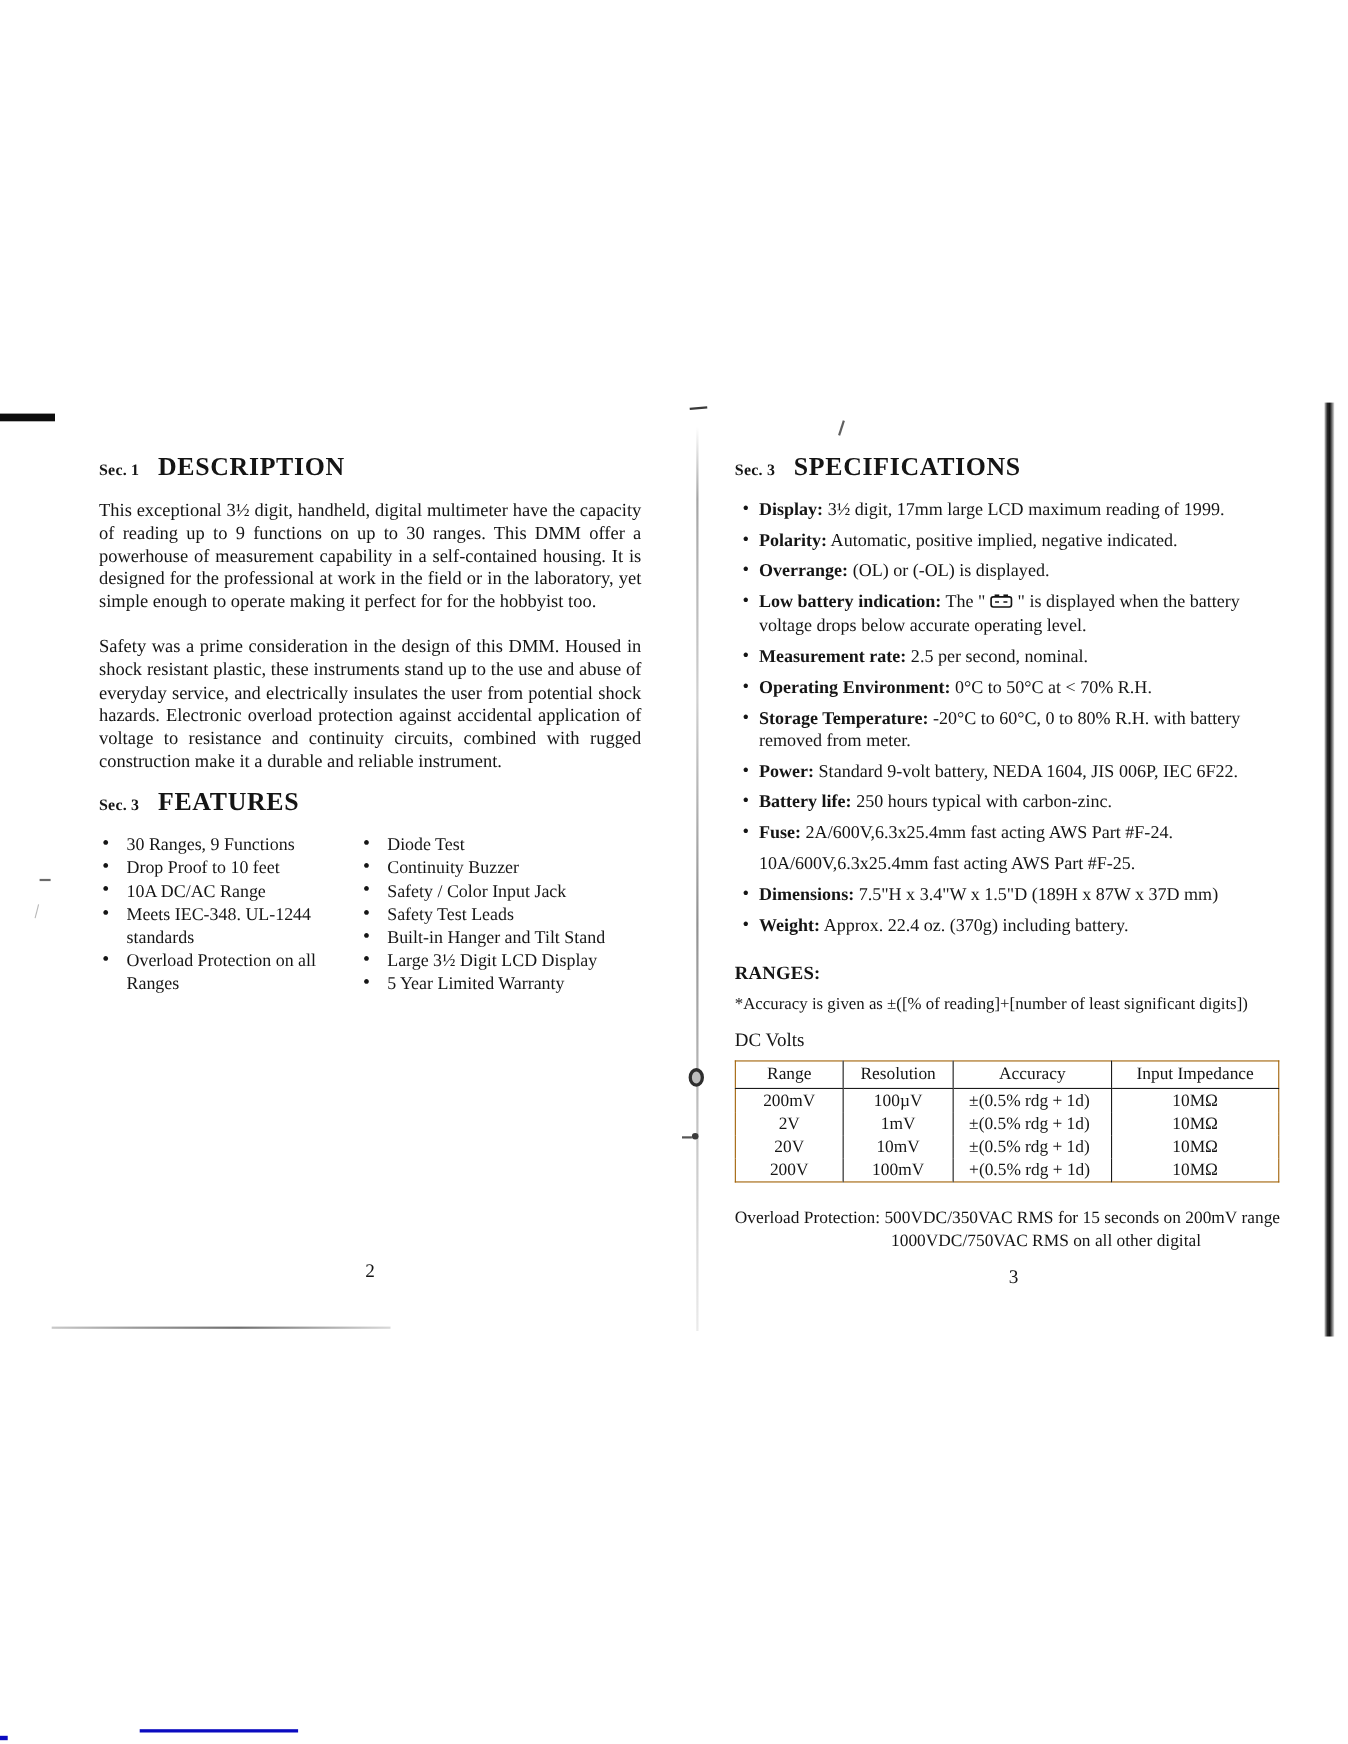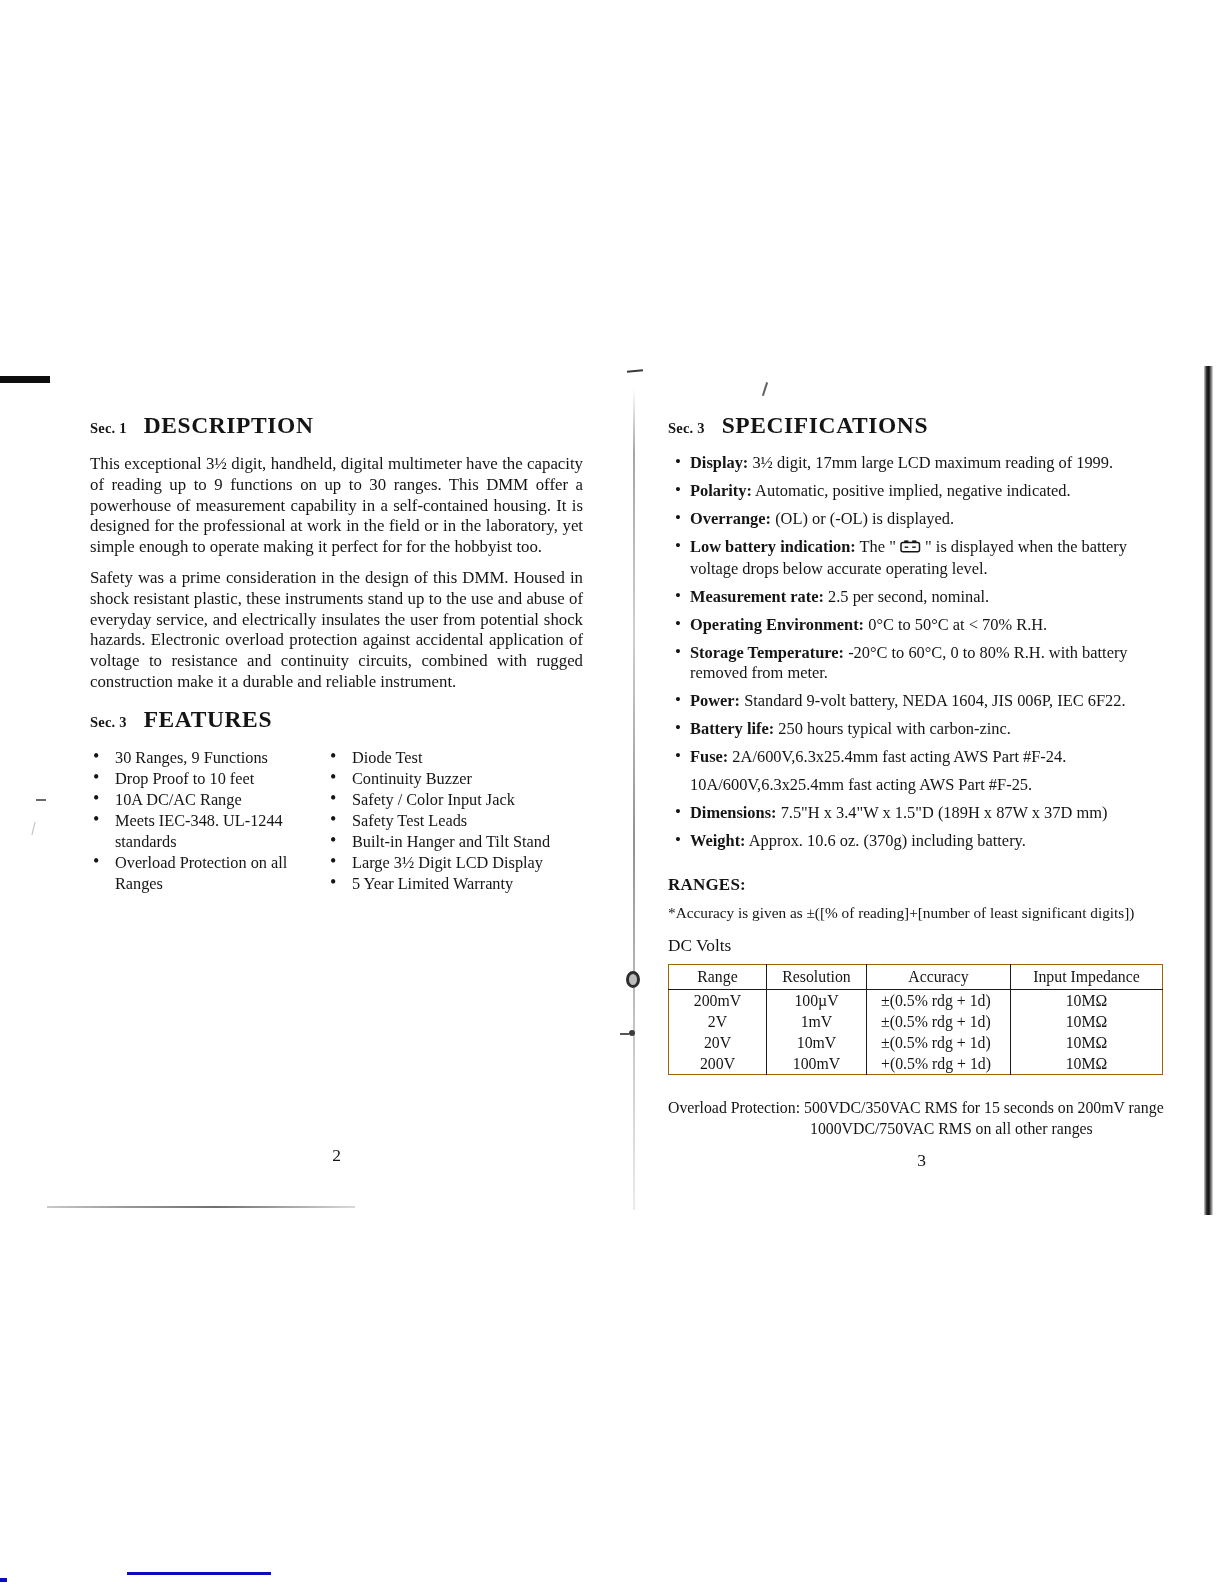--- a/index.html
+++ b/index.html
@@ -12,21 +12,21 @@
 
   
   .sec-heading{display:flex;align-items:baseline;gap:17px;height:28px;}
   .sec-label{font-size:14.5px;font-weight:bold;letter-spacing:.2px;}
   .sec-title{font-size:23.5px;font-weight:bold;letter-spacing:.6px;}
 
   
   .page-left{position:absolute;left:90px;top:412px;width:493px;}
   .para{font-size:16.8px;line-height:20.8px;text-align:justify;margin:0;}
   .para1{margin-top:14px;}
-  .para2{margin-top:10px;}
+  .para2{margin-top:20px;}
   .sec2-heading{margin-top:13px;}
   .features{display:flex;margin-top:13px;}
   .feat-col1{width:237px;}
   .feat-col2{width:256px;}
   .feat-item{position:relative;padding-left:25px;font-size:16.3px;line-height:21px;}
   .feat-item::before{content:"•";position:absolute;left:3px;top:-1px;font-size:18px;}
 
   
   .page-right{position:absolute;left:668px;top:412px;width:507px;}
   .spec-list{margin-top:13px;}
@@ -269,21 +269,21 @@
             <span>7.5"H x 3.4"W x 1.5"D (189H x 87W x 37D mm)</span>
             
             <span></span>
           </span>
         </div>
 
         <div class="spec-item">
           <span class="spec-bullet">•</span>
           <span class="spec-body">
             <span class="spec-label">Weight:</span>
-            <span>Approx. 10.6 oz. (370g) including battery.</span>
+            <span>Approx. 22.4 oz. (370g) including battery.</span>
             
             <span></span>
           </span>
         </div>
       </div>
 
     <div class="ranges-heading">RANGES:</div>
 
     <div class="acc-note">
       <div class="l1">*Accuracy is given as ±([% of reading]+[number of least significant digits])</div>
@@ -335,19 +335,19 @@
             <td>100mV</td>
             <td>+(0.5% rdg + 1d)</td>
             <td>10MΩ</td>
           </tr>
 
         </tbody>
     </table>
 
     <div class="overload">
       <div class="l1">Overload Protection: 500VDC/350VAC RMS for 15 seconds on 200mV range</div>
-      <div class="l2">1000VDC/750VAC RMS on all other ranges</div>
+      <div class="l2">1000VDC/750VAC RMS on all other digital</div>
     </div>
   </div>
 
   <div class="pagenum pagenum-3">3</div>
 
 </div>
 
 </body></html>

